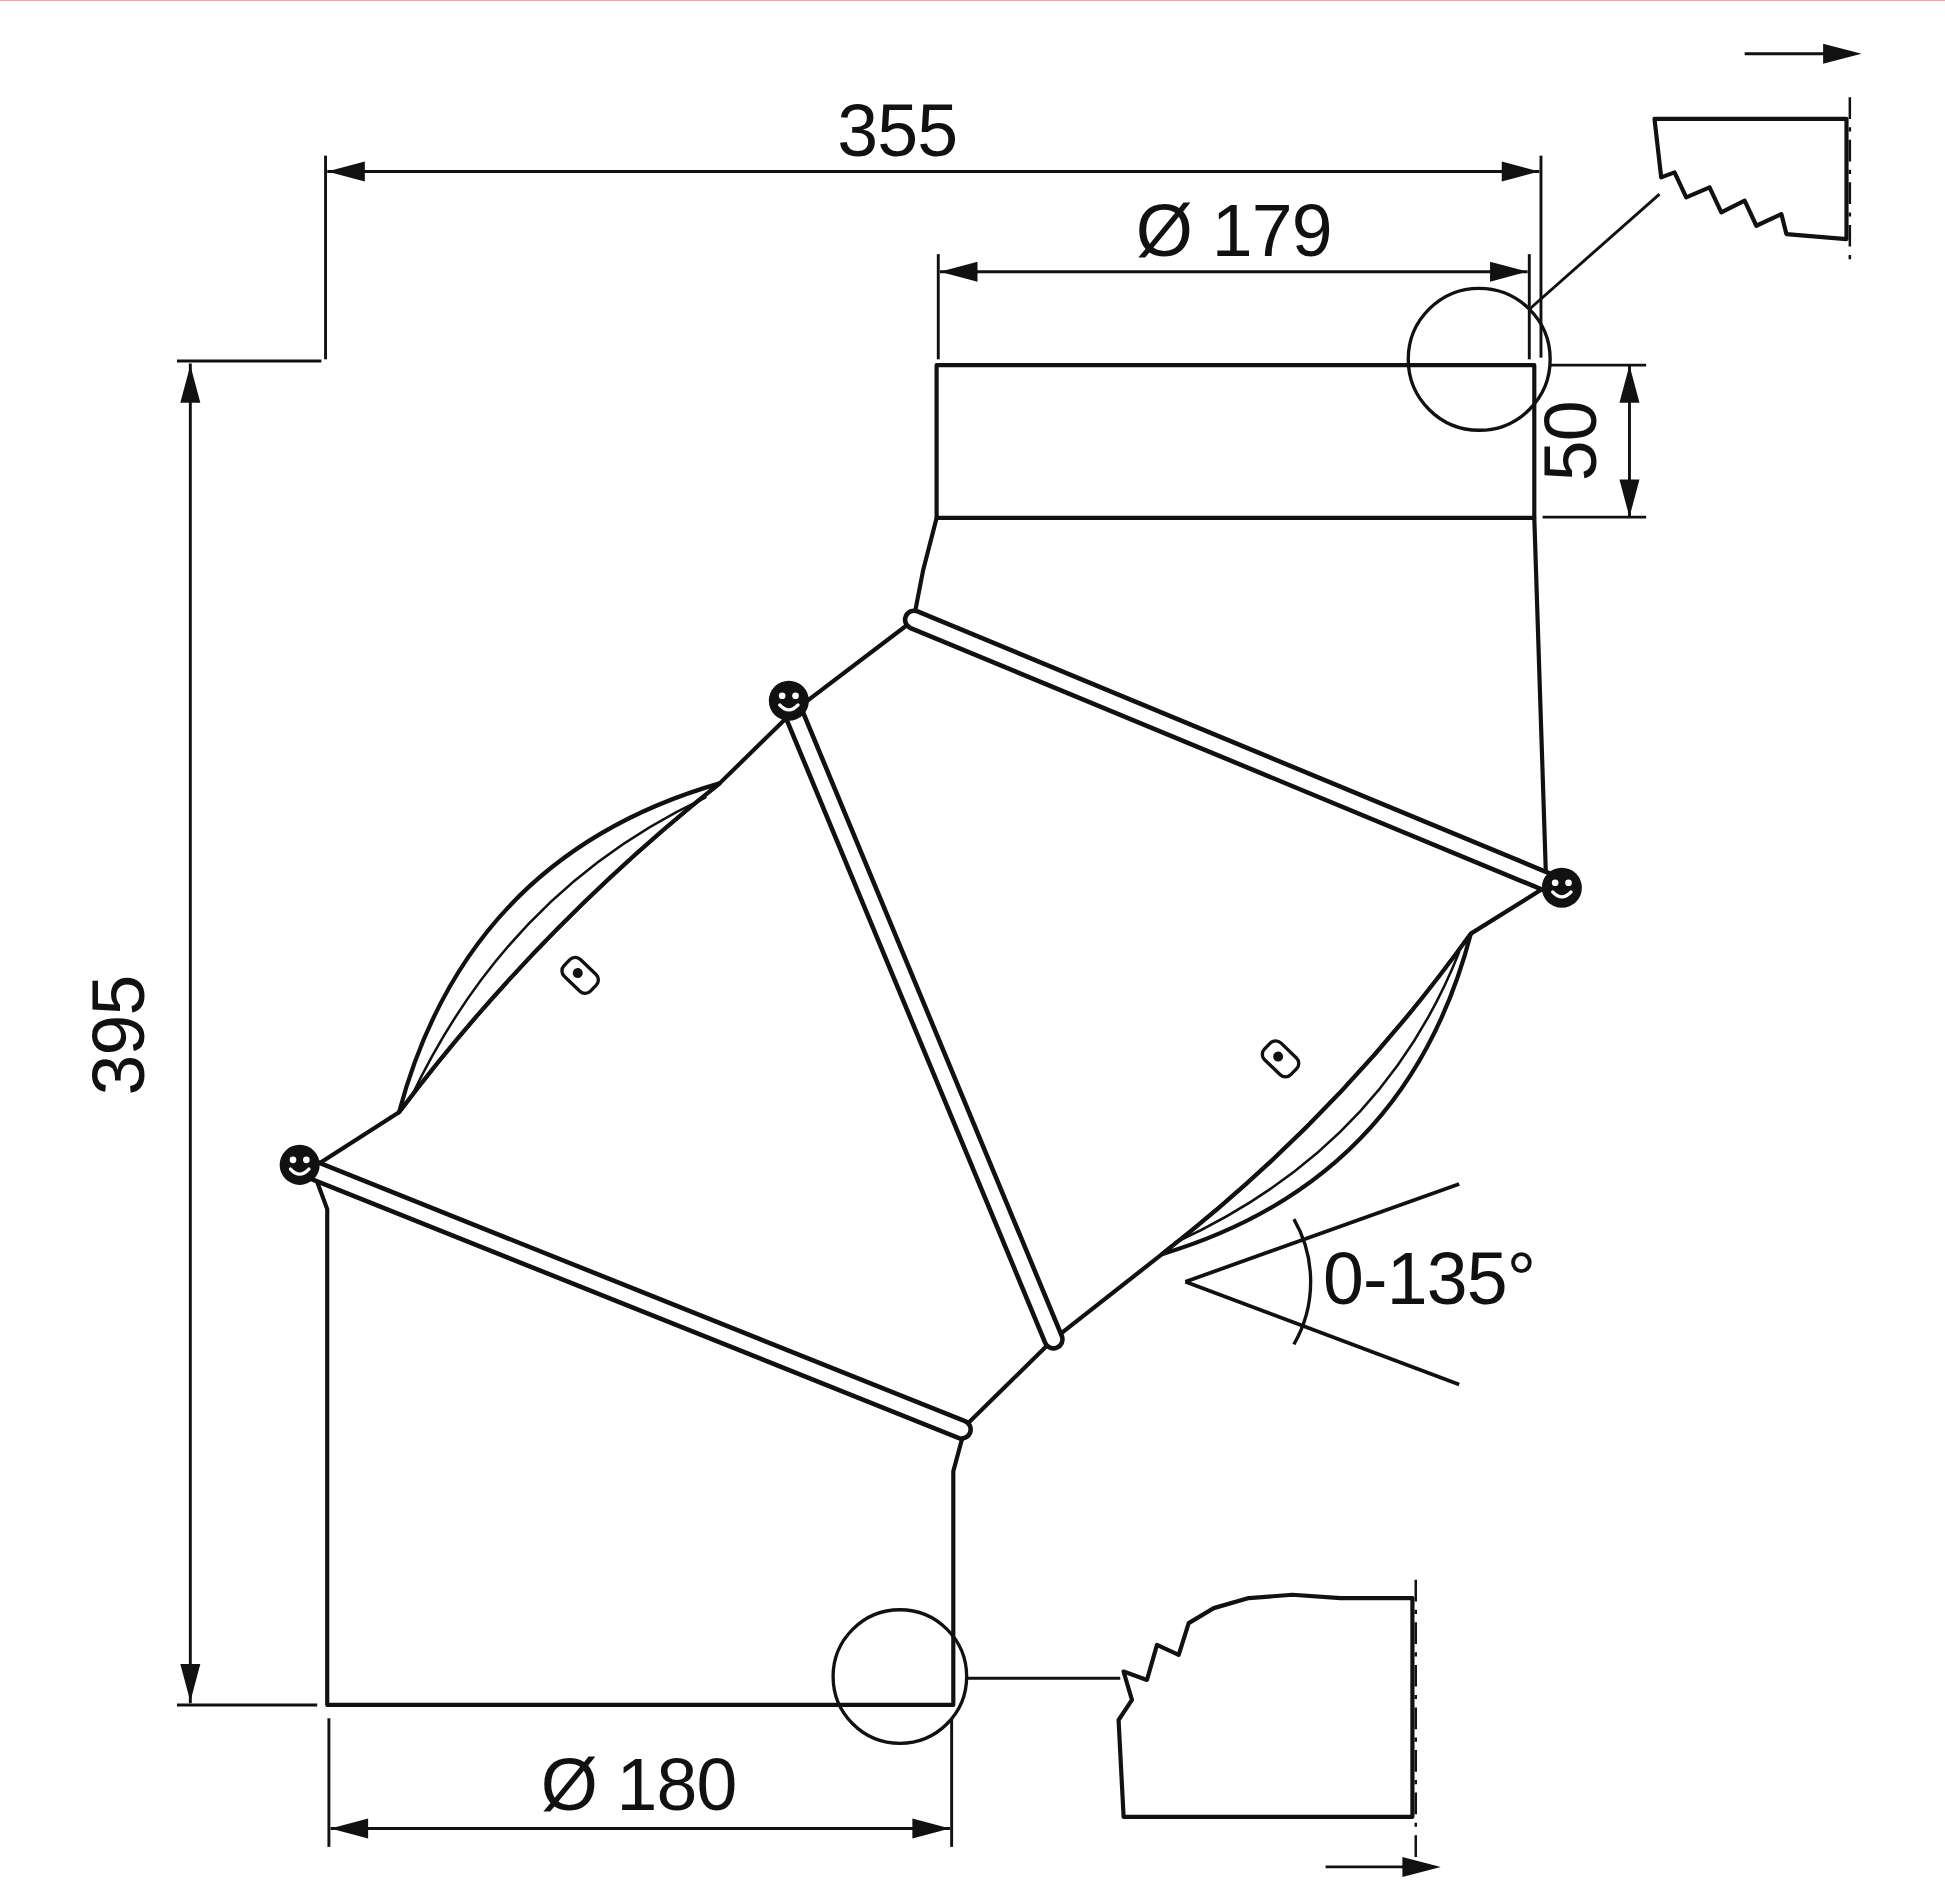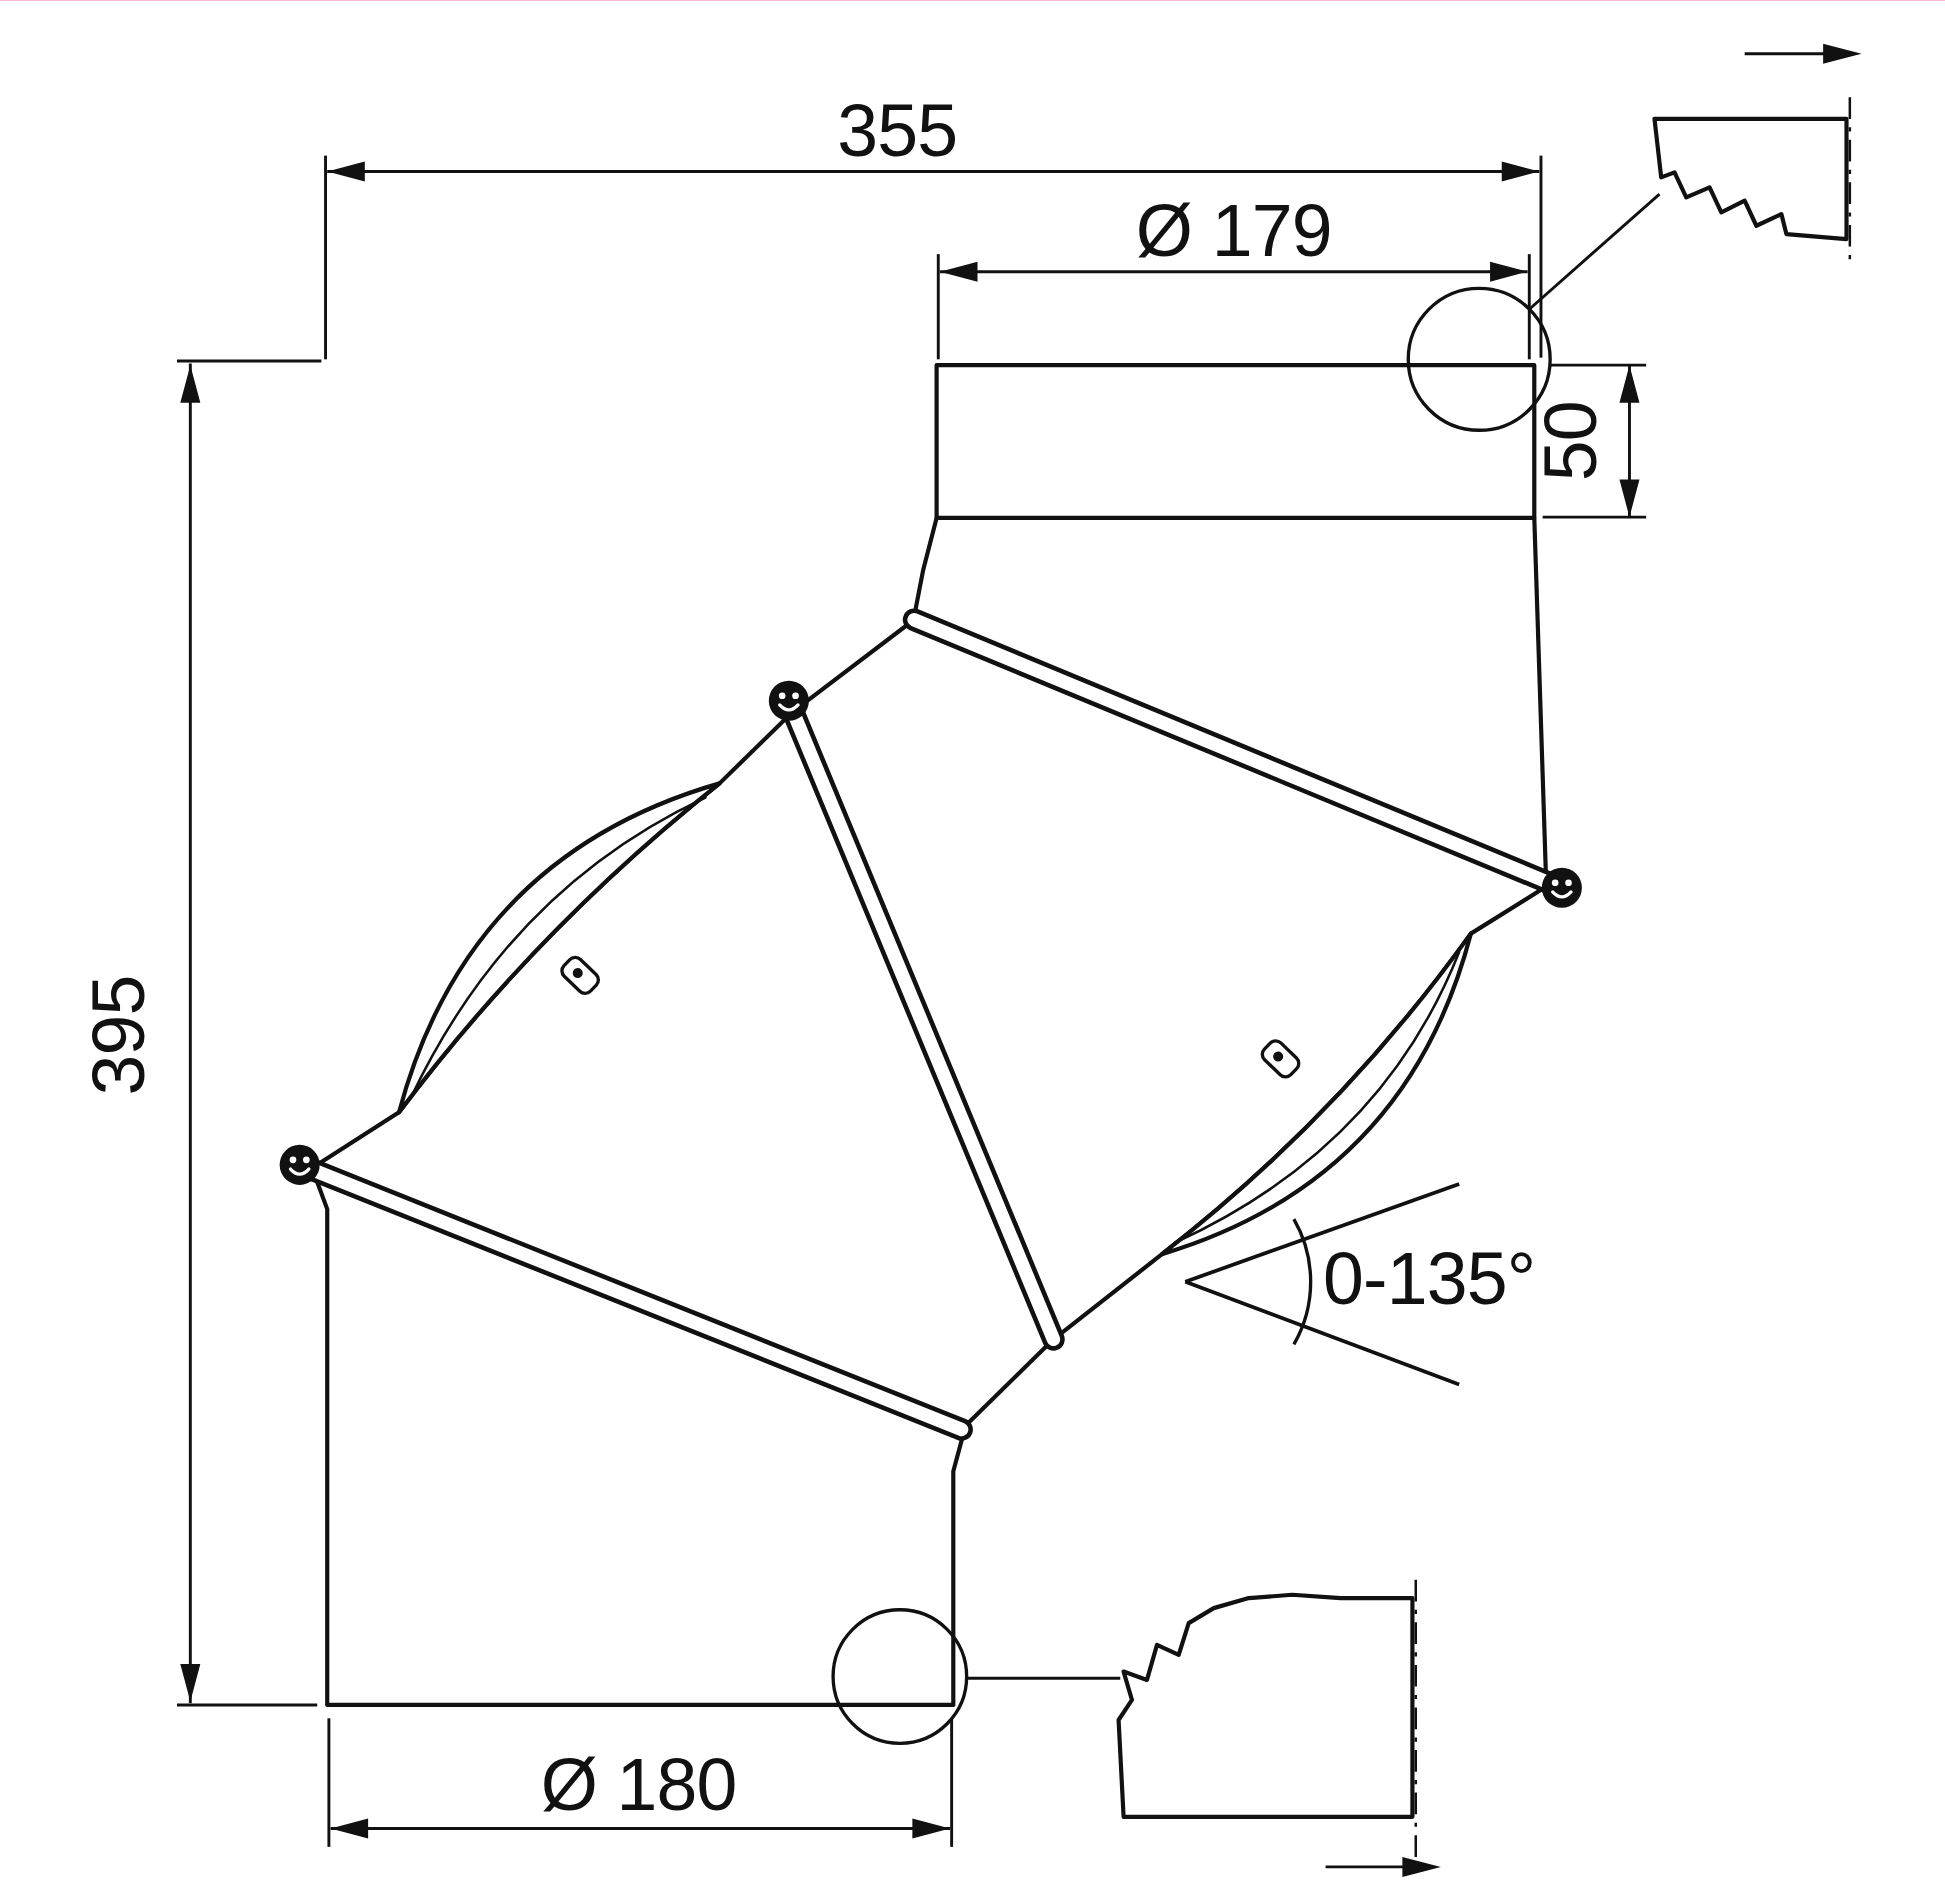--- a/index.html
+++ b/index.html
@@ -1,19 +1,19 @@
 <!DOCTYPE html>
 <html style="font-size:13.4px"><head>
 <meta charset="utf-8">
 <style>
   html,body{margin:0;padding:0;background:#ffffff;}
   .canvas{
     position:relative;
     width:1945px;height:1904px;
-    background:#ec4899;
+    background:#b91c1c;
     font-family:"Liberation Sans",sans-serif;
   }
   svg{position:absolute;left:0;top:0;}
   text{
     fill:#111;
     font-family:"Liberation Sans",sans-serif;
     font-size:88px;
     letter-spacing:-1px;
   }
 </style>

